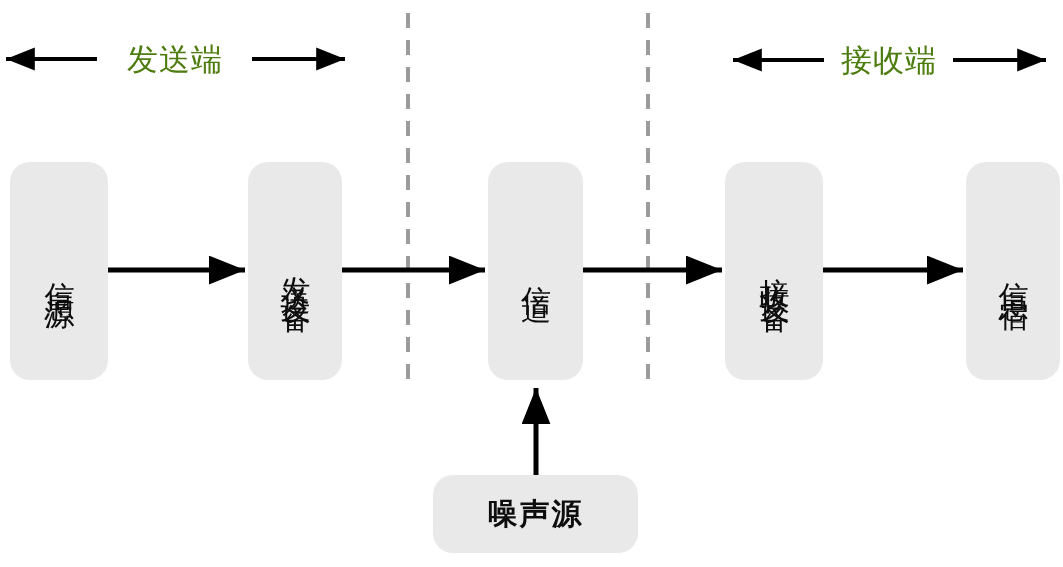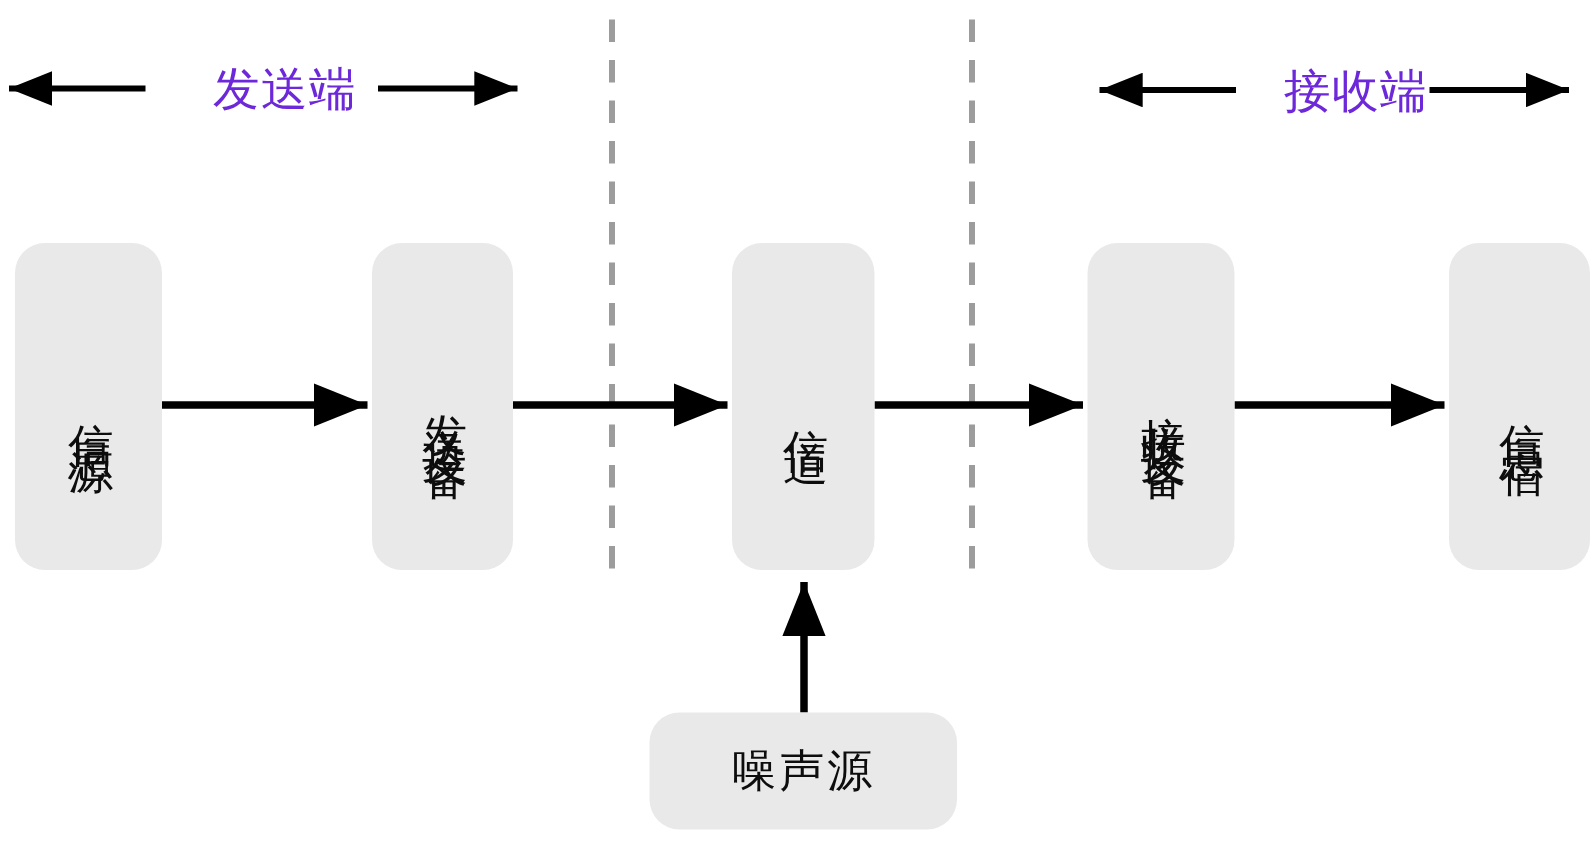--- a/index.html
+++ b/index.html
@@ -47,29 +47,28 @@
     letter-spacing: 9px;
   }
   .htext {
     letter-spacing: 2px;
   }
   #box-source      { left: 10px;  top: 162px; width: 98px;  height: 218px; }
   #box-transmitter { left: 248px; top: 162px; width: 94px;  height: 218px; }
   #box-channel     { left: 488px; top: 162px; width: 95px;  height: 218px; }
   #box-receiver    { left: 725px; top: 162px; width: 98px;  height: 218px; }
   #box-sink        { left: 966px; top: 162px; width: 94px;  height: 218px; }
-  #box-noise       { left: 433px; top: 475px; width: 205px; height: 78px;  }
+  #box-noise       { left: 433px; top: 475px; width: 205px; height: 78px; font-weight: bold;  }
   .section-label {
     position: absolute;
     transform: translate(-50%, -50%);
     font-size: 31px;
-    color: #6d28d9;
+    color: #4d7c0f;
     letter-spacing: 1px;
     white-space: nowrap;
-    margin-left: 15px;
   }
   #label-sender   { left: 175px; top: 60px; }
   #label-receiver { left: 889px; top: 61px; text-align: right; }
 </style>
 </head>
 <body>
 
 <div class="stage">
 
   <svg viewBox="0 0 1063 567">

